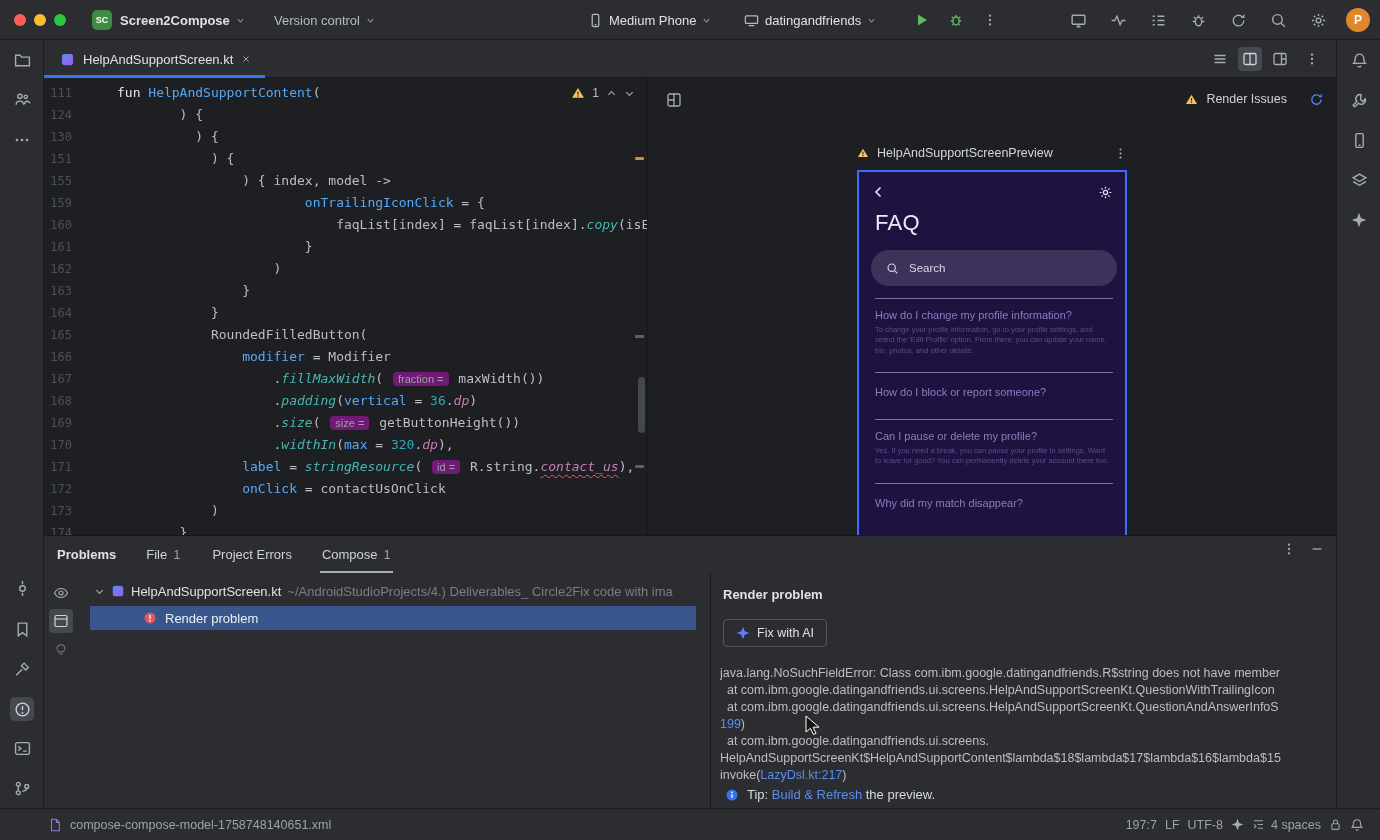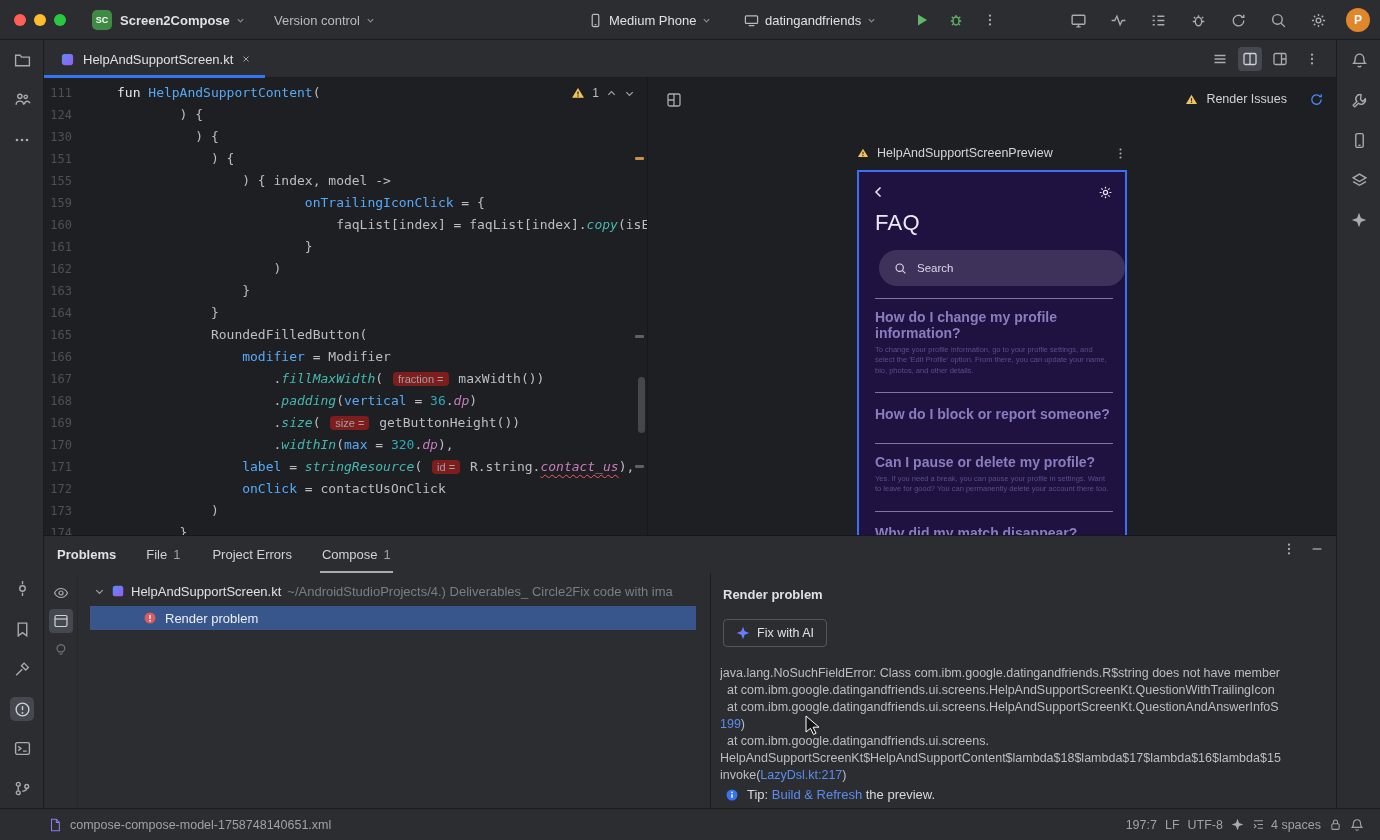--- a/index.html
+++ b/index.html
@@ -41,38 +41,38 @@
   .cl{display:flex;height:22px;line-height:22px;white-space:pre}
   .ln{width:28px;margin-right:45px;text-align:right;color:#4d5057;font-size:12px;flex:none}
   .ct{flex:1;overflow:hidden;color:#bcbec4}
   .tk-kw{color:#e5e5e5}
   .tk-fn{color:#56a8f5}
   .tk-named{color:#57aaf7}
   .tk-call{color:#46b8b0;font-style:italic}
   .tk-num{color:#2aacb8}
   .tk-prop{color:#c77dbb;font-style:italic}
   .tk-err{color:#c77dbb;font-style:italic;text-decoration:underline wavy #f45b66 1px;text-underline-offset:3px}
-  .tk-hint{background:#7f1d1d;color:#9ba1a8;border-radius:4px;padding:1px 5px;font-size:11px;font-family:"Liberation Sans",sans-serif;margin:0 2px}
+  .tk-hint{background:#701a75;color:#9ba1a8;border-radius:4px;padding:1px 5px;font-size:11px;font-family:"Liberation Sans",sans-serif;margin:0 2px}
   .inspections{position:absolute;top:8px;right:12px;display:flex;align-items:center;gap:7px;color:#bcbec4;font-size:12px}
   .scroll-thumb{position:absolute;right:2px;top:299px;width:7px;height:56px;background:rgba(150,155,165,.32);border-radius:4px}
   .stripe-mark{position:absolute;right:3px;width:9px;height:3px;border-radius:1px}
 
   
   .preview{position:absolute;top:38px;left:603px;width:689px;height:457px;background:#1e1f22;border-left:1px solid #17181b;overflow:hidden}
   .pv-render-issues{position:absolute;right:12px;top:0;height:42px;display:flex;align-items:center;gap:8px;color:#cfd2d8;font-size:12.5px}
   .pv-title-row{position:absolute;left:209px;top:68px;width:270px;display:flex;align-items:center;gap:8px;color:#d2d5db;font-size:12.5px}
   .pv-title-row .t{flex:1;white-space:nowrap;overflow:hidden}
   .phone{position:absolute;left:209px;top:92px;width:270px;height:430px;background:#1f1140;border:2px solid #3d6ef7}
   .ph-title{position:absolute;left:16px;top:38px;font-size:22px;color:#eceaf4;letter-spacing:.3px}
-  .ph-search{position:absolute;left:20px;top:78px;width:246px;height:36px;border-radius:18px;background:rgba(255,255,255,.14);display:flex;align-items:center;gap:10px;padding-left:15px}
+  .ph-search{position:absolute;left:12px;top:78px;width:246px;height:36px;border-radius:18px;background:rgba(255,255,255,.14);display:flex;align-items:center;gap:10px;padding-left:15px}
   .ph-search .s{font-size:11.5px;color:#dcd8ec}
   .faq{position:absolute;left:16px;right:12px;top:120px;padding-top:6px}
   .faq-item{border-top:1px solid rgba(208,201,240,.55);padding:10px 0 16px}
   .faq-item.no-a{padding:13px 0 17px}
-  .faq-q{font-size:14px;font-weight:700;color:rgba(162,153,220,.8);margin-bottom:4px}
+  .faq-q{font-size:11px;font-weight:400;color:rgba(162,153,220,.8);margin-bottom:4px}
   .faq-a{font-size:7.5px;line-height:1.38;color:rgba(142,133,204,.52)}
 
   
   .problems{position:absolute;top:495px;left:0;width:1292px;height:273px;background:#2b2d30;border-top:1px solid #17181b}
   .pp-header{position:relative;height:37px;display:flex;align-items:center}
   .pp-title{margin-left:13px;font-weight:700;color:#dfe1e5}
   .pp-tab{position:relative;height:37px;display:flex;align-items:center;gap:6px;color:#cfd2d8}
   .pp-tab .cnt{color:#9da2a8}
   .pp-tab.active::after{content:"";position:absolute;left:-2px;right:-2px;bottom:0;height:2px;background:#a8adb3}
   .pp-actions{position:absolute;right:12px;top:6px;display:flex;gap:14px;align-items:center}

